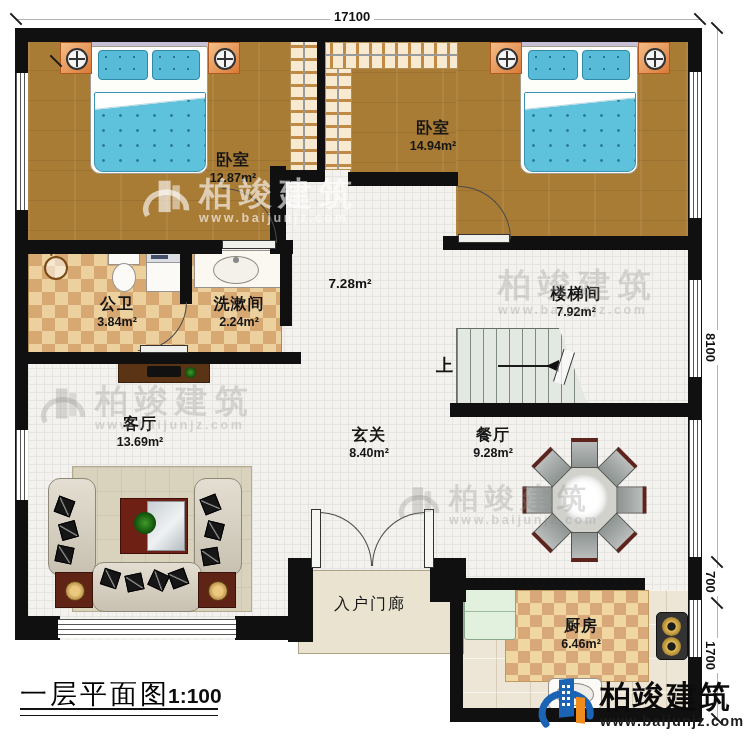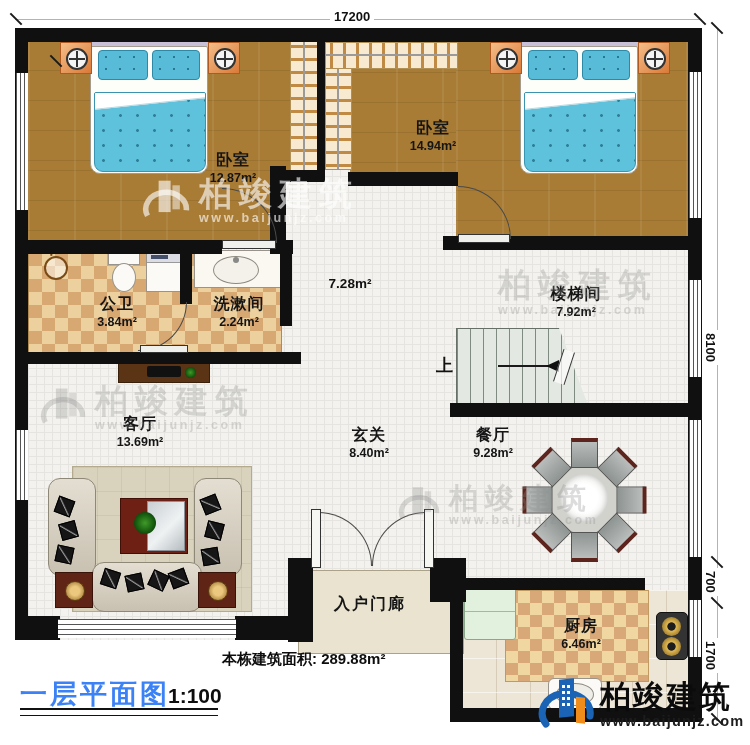--- a/index.html
+++ b/index.html
@@ -54,32 +54,32 @@
   .dimline{position:absolute;background:#b3b3b3;z-index:20;}
   .tick{position:absolute;width:16px;height:2px;background:#1a1a1a;transform:rotate(45deg);z-index:45;}
   .hdim{position:absolute;font-size:13px;font-weight:bold;color:#111;background:#fff;padding:0 4px;z-index:46;}
   .vdim{position:absolute;writing-mode:vertical-rl;font-size:13px;font-weight:bold;color:#111;background:#fff;padding:3px 0;z-index:46;}
   
   .wm{position:absolute;display:flex;align-items:center;gap:9px;z-index:50;pointer-events:none;}
   .wm .big{font-size:33px;font-weight:900;letter-spacing:7px;line-height:1.05;}
   .wm .small{font-size:12.5px;font-weight:bold;letter-spacing:2.6px;}
   .wm-white{color:rgba(255,255,255,0.62);}
   .wm-gray{color:rgba(138,138,138,0.30);}
-  .tb-title{position:absolute;left:20px;top:676px;font-size:27px;font-weight:bold;letter-spacing:3px;color:#3b82f6;z-index:55;}
+  .tb-title{position:absolute;left:20px;top:676px;font-size:27px;font-weight:normal;letter-spacing:3px;color:#000000;z-index:55;}
   .tb-scale{position:absolute;left:168px;top:684px;font-size:21px;font-weight:600;color:#0d0d0d;z-index:55;}
   .tb-rule{position:absolute;left:20px;top:708px;width:198px;height:5px;border-top:2.5px solid #111;border-bottom:1px solid #111;z-index:55;}
   .stats{position:absolute;left:222px;top:650px;z-index:55;color:#0d0d0d;}
   .stats .row{font-size:15px;font-weight:bold;margin-bottom:7px;white-space:nowrap;}
   .stats .gap{display:inline-block;width:16px;}
   .logo{position:absolute;left:538px;top:672px;display:flex;align-items:center;gap:6px;z-index:60;}
   .logo .brand{font-size:31px;font-weight:900;letter-spacing:2px;color:#0b0b0b;line-height:1.05;}
   .logo .url{font-size:14.5px;font-weight:bold;letter-spacing:1.2px;color:#1c1c1c;}
   .uplabel{position:absolute;font-size:17px;font-weight:bold;color:#111;z-index:40;}
   .hallarea{position:absolute;font-size:13.5px;font-weight:bold;color:#111;z-index:40;transform:translateX(-50%);}
-  .porchlabel{position:absolute;font-size:16px;font-weight:bold;letter-spacing:2px;color:#151515;z-index:40;transform:translateX(-50%);}
+  .porchlabel{position:absolute;font-size:16px;font-weight:normal;letter-spacing:2px;color:#151515;z-index:40;transform:translateX(-50%);}
 </style>
 </head>
 <body>
 
 <div id="plan">
 
   <div class="abs tile" style="left:28px;top:40px;width:662px;height:600px;"></div>
   <div class="abs wood" style="left:28px;top:40px;width:262px;height:132px;"></div>
   <div class="abs wood" style="left:28px;top:170px;width:242px;height:72px;"></div>
   <div class="abs wood" style="left:350px;top:42px;width:106px;height:132px;"></div>
@@ -278,21 +278,21 @@
 
   <div class="dimline" style="left:15px;top:19px;width:687px;height:1px;"></div>
   <div class="dimline" style="left:717px;top:28px;width:1px;height:692px;"></div>
   <div class="tick" style="left:8px;top:18px;"></div>
   <div class="tick" style="left:692px;top:18px;"></div>
   <div class="tick" style="left:48px;top:60px;"></div>
   <div class="tick" style="left:709px;top:27px;"></div>
   <div class="tick" style="left:709px;top:561px;"></div>
   <div class="tick" style="left:709px;top:602px;"></div>
   <div class="tick" style="left:709px;top:718px;"></div>
-  <div class="hdim" style="left:330px;top:9px;">17200</div>
+  <div class="hdim" style="left:330px;top:9px;">17100</div>
   <div class="vdim" style="left:703px;top:330px;">8100</div>
   <div class="vdim" style="left:703px;top:568px;">700</div>
   <div class="vdim" style="left:703px;top:638px;">1700</div>
 
   <div class="wm wm-white" style="left:142px;top:170px;">
     <svg width="48" height="62" viewBox="0 0 52 64">
         <path d="M6 48 A22 18 0 1 1 48 42" fill="none" stroke="currentColor" stroke-width="6"></path>
         <rect x="18" y="10" width="13" height="34" fill="currentColor"></rect>
         <rect x="33" y="15" width="8" height="26" fill="currentColor" opacity="0.8"></rect>
       </svg>
@@ -327,24 +327,20 @@
     <div>
       <div class="big" style="font-size:29px;">柏竣建筑</div>
       <div class="small">www.baijunjz.com</div>
     </div>
   </div>
 
   <div class="tb-title">一层平面图</div>
   <div class="tb-scale">1:100</div>
   <div class="tb-rule"></div>
   <div class="stats">
-    <div class="row">
-      <span>本栋建筑面积:</span>
-      <span>289.88m²</span>
-    </div>
   </div>
 
   <div class="logo">
     <svg width="56" height="66" viewBox="0 0 56 66">
       <path d="M8 52 A24 20 0 1 1 52 44" f="" fill="none" stroke="#1a63b5" stroke-width="7" stroke-linecap="round"></path>
       <rect x="21" y="10" width="15" height="38" fill="#1a63b5" transform="skewY(-6)"></rect>
       <rect x="38" y="20" width="9" height="26" fill="#ef8c1c" transform="skewY(7)"></rect>
       <g fill="#fff">
         <rect x="24" y="13" width="3" height="3"></rect>
           <rect x="29" y="13" width="3" height="3"></rect>

